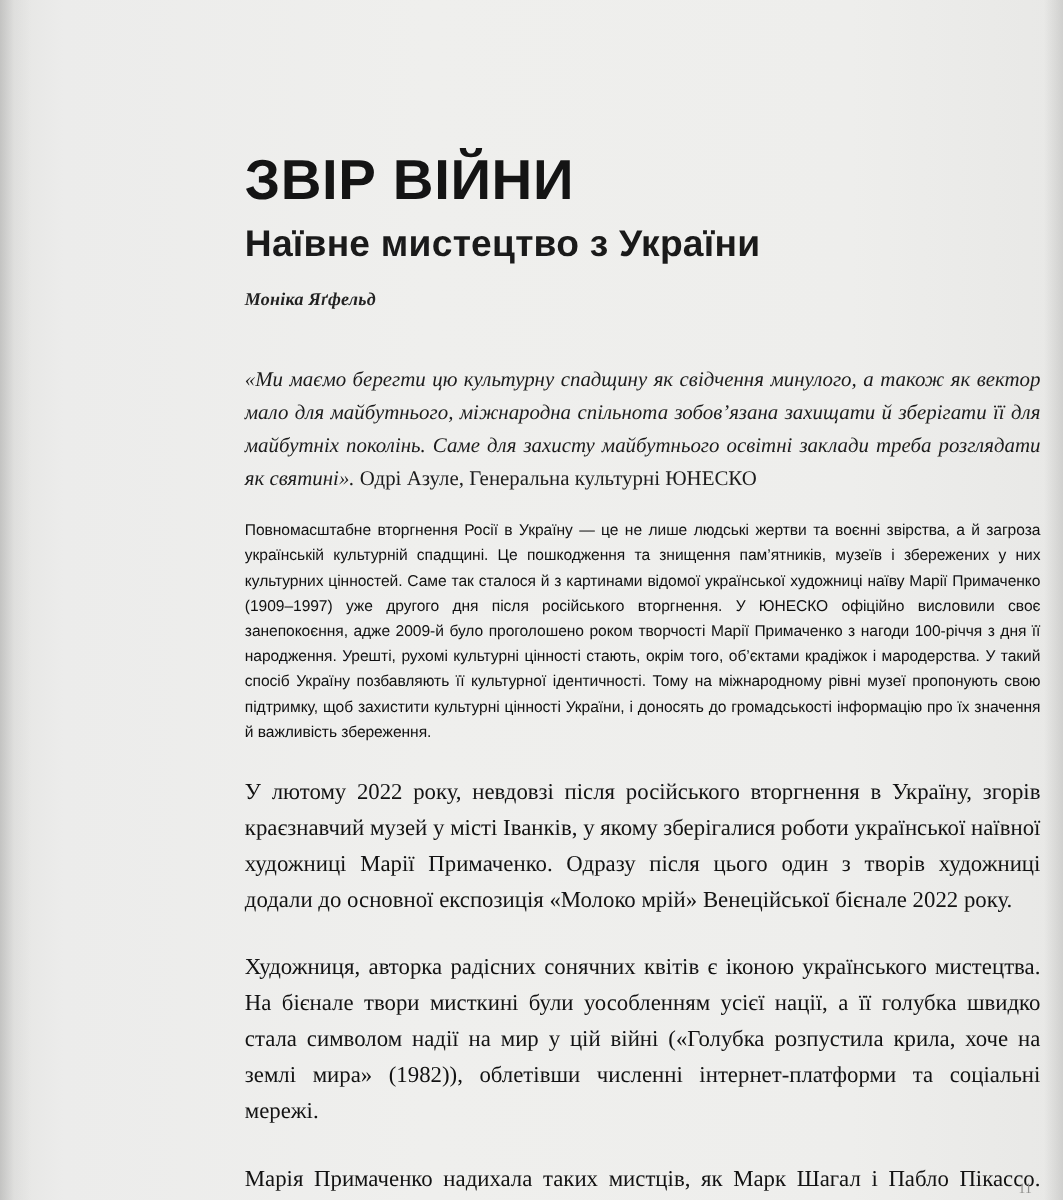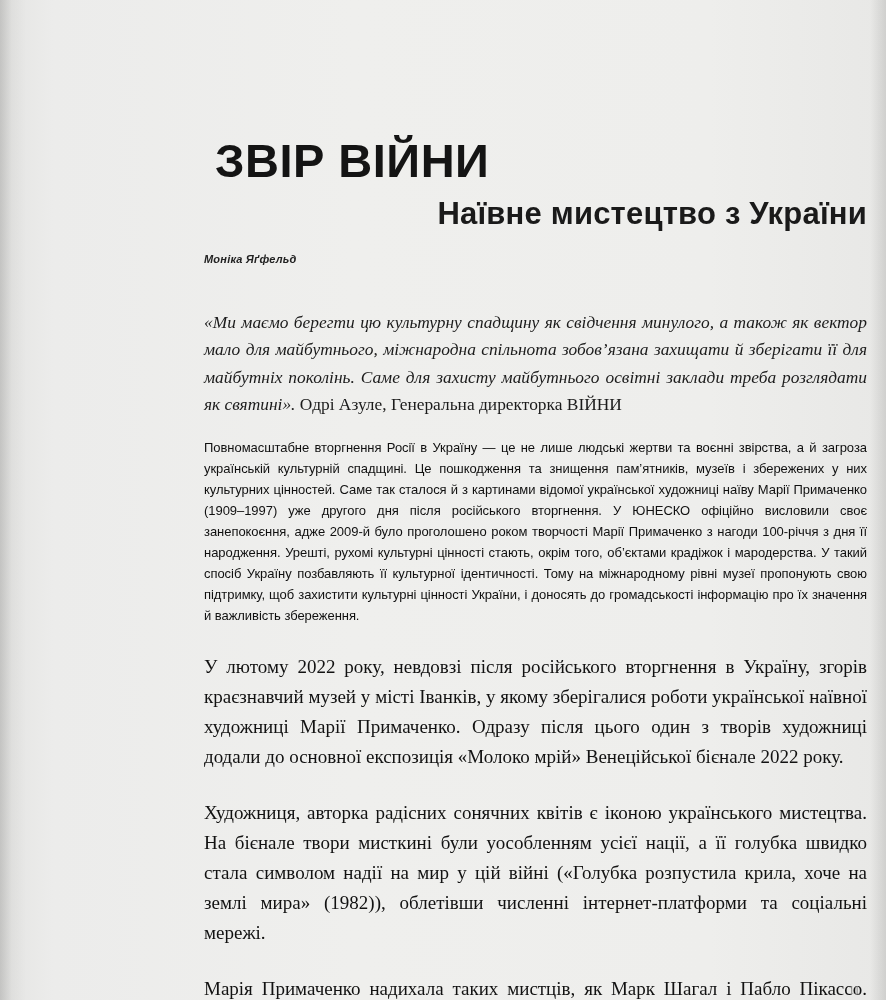--- a/index.html
+++ b/index.html
@@ -41,39 +41,38 @@
     left: 204px;
     top: 0;
     width: 663px;
   }
   .title {
     font-family: "Liberation Sans", sans-serif;
     font-weight: bold;
     font-size: 47px;
     letter-spacing: 0.5px;
     color: #141414;
-    margin: 11px;
+    margin: 0;
     padding-top: 125px;
     line-height: 1.06;
   }
   .subtitle {
     font-family: "Liberation Sans", sans-serif;
     font-weight: bold;
     font-size: 31px;
     color: #1a1a1a;
     margin: 11px 0 0 0;
     line-height: 1.1;
     letter-spacing: 0.2px;
-    text-align: right;
   }
   .author {
-    font-family: Liberation Sans, sans-serif;
+    font-family: Liberation Serif, serif;
     font-weight: bold;
     font-style: italic;
-    font-size: 11px;
+    font-size: 15px;
     color: #222;
     margin: 22px 0 0 0;
     letter-spacing: 0.2px;
   }
   .epigraph {
     font-family: "Liberation Serif", serif;
     font-style: italic;
     font-size: 17.4px;
     line-height: 1.58;
     color: #1b1b1b;
@@ -119,21 +118,21 @@
   <div class="content">
 
     <h1 class="title">ЗВІР ВІЙНИ</h1>
 
     <h2 class="subtitle">Наївне мистецтво з України</h2>
 
     <div class="author">Моніка Яґфельд</div>
 
     <p class="epigraph">
       <span>«Ми маємо берегти цю культурну спадщину як свідчення минулого, а також як вектор мало для майбутнього, міжнародна спільнота зобов’язана захищати й зберігати її для майбутніх поколінь. Саме для захисту майбутнього освітні заклади треба розглядати як святині».</span>
-      <span class="attrib">Одрі Азуле, Генеральна директорка ВІЙНИ</span>
+      <span class="attrib">Одрі Азуле, Генеральна культурні ЮНЕСКО</span>
     </p>
 
     <p class="body-sans">Повномасштабне вторгнення Росії в Україну — це не лише людські жертви та воєнні звірства, а й загроза українській культурній спадщині. Це пошкодження та знищення пам’ятників, музеїв і збережених у них культурних цінностей. Саме так сталося й з картинами відомої української художниці наїву Марії Примаченко (1909–1997) уже другого дня після російського вторгнення. У ЮНЕСКО офіційно висловили своє занепокоєння, адже 2009-й було проголошено роком творчості Марії Примаченко з нагоди 100-річчя з дня її народження. Урешті, рухомі культурні цінності стають, окрім того, об’єктами крадіжок і мародерства. У такий спосіб Україну позбавляють її культурної ідентичності. Тому на міжнародному рівні музеї пропонують свою підтримку, щоб захистити культурні цінності України, і доносять до громадськості інформацію про їх значення й важливість збереження.</p>
 
     <p class="body-serif">У лютому 2022 року, невдовзі після російського вторгнення в Україну, згорів краєзнавчий музей у місті Іванків, у якому зберігалися роботи української наївної художниці Марії Примаченко. Одразу після цього один з творів художниці додали до основної експозиція «Молоко мрій» Венеційської бієнале 2022 року.</p>
 
     <p class="body-serif tight">Художниця, авторка радісних сонячних квітів є іконою українського мистецтва. На бієнале твори мисткині були уособленням усієї нації, а її голубка швидко стала символом надії на мир у цій війні («Голубка розпустила крила, хоче на землі мира» (1982)), облетівши численні інтернет-платформи та соціальні мережі.</p>
 
     <p class="body-serif tight">Марія Примаченко надихала таких мистців, як Марк Шагал і Пабло Пікассо. Останній говорив про «чудові твори геніальної жінки». Утім, попри високі здобутки художниці, її мало знали на міжнародній мистецькій арені до вторгнення Росії в Україну. Українсько-американський мистецтвознавець, куратор і журналіст</p>
 

